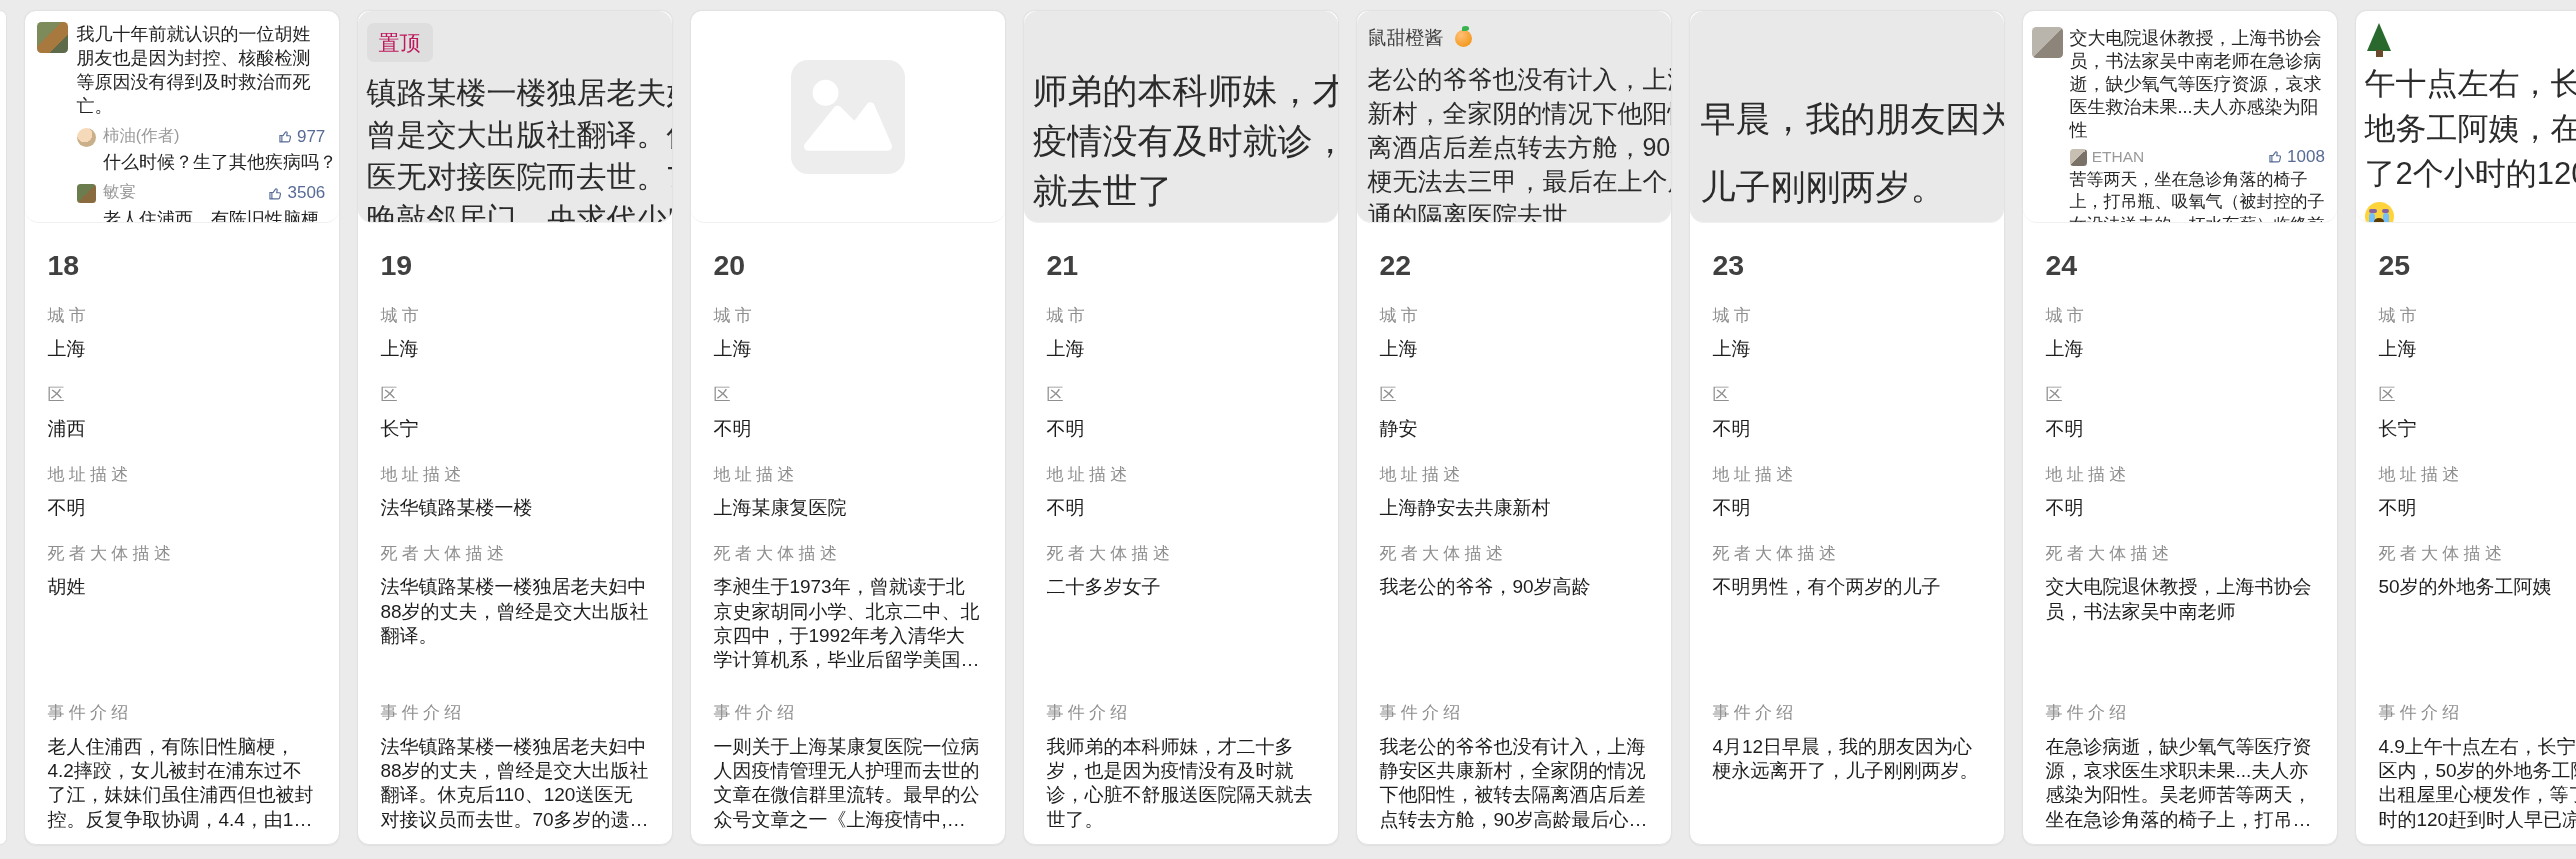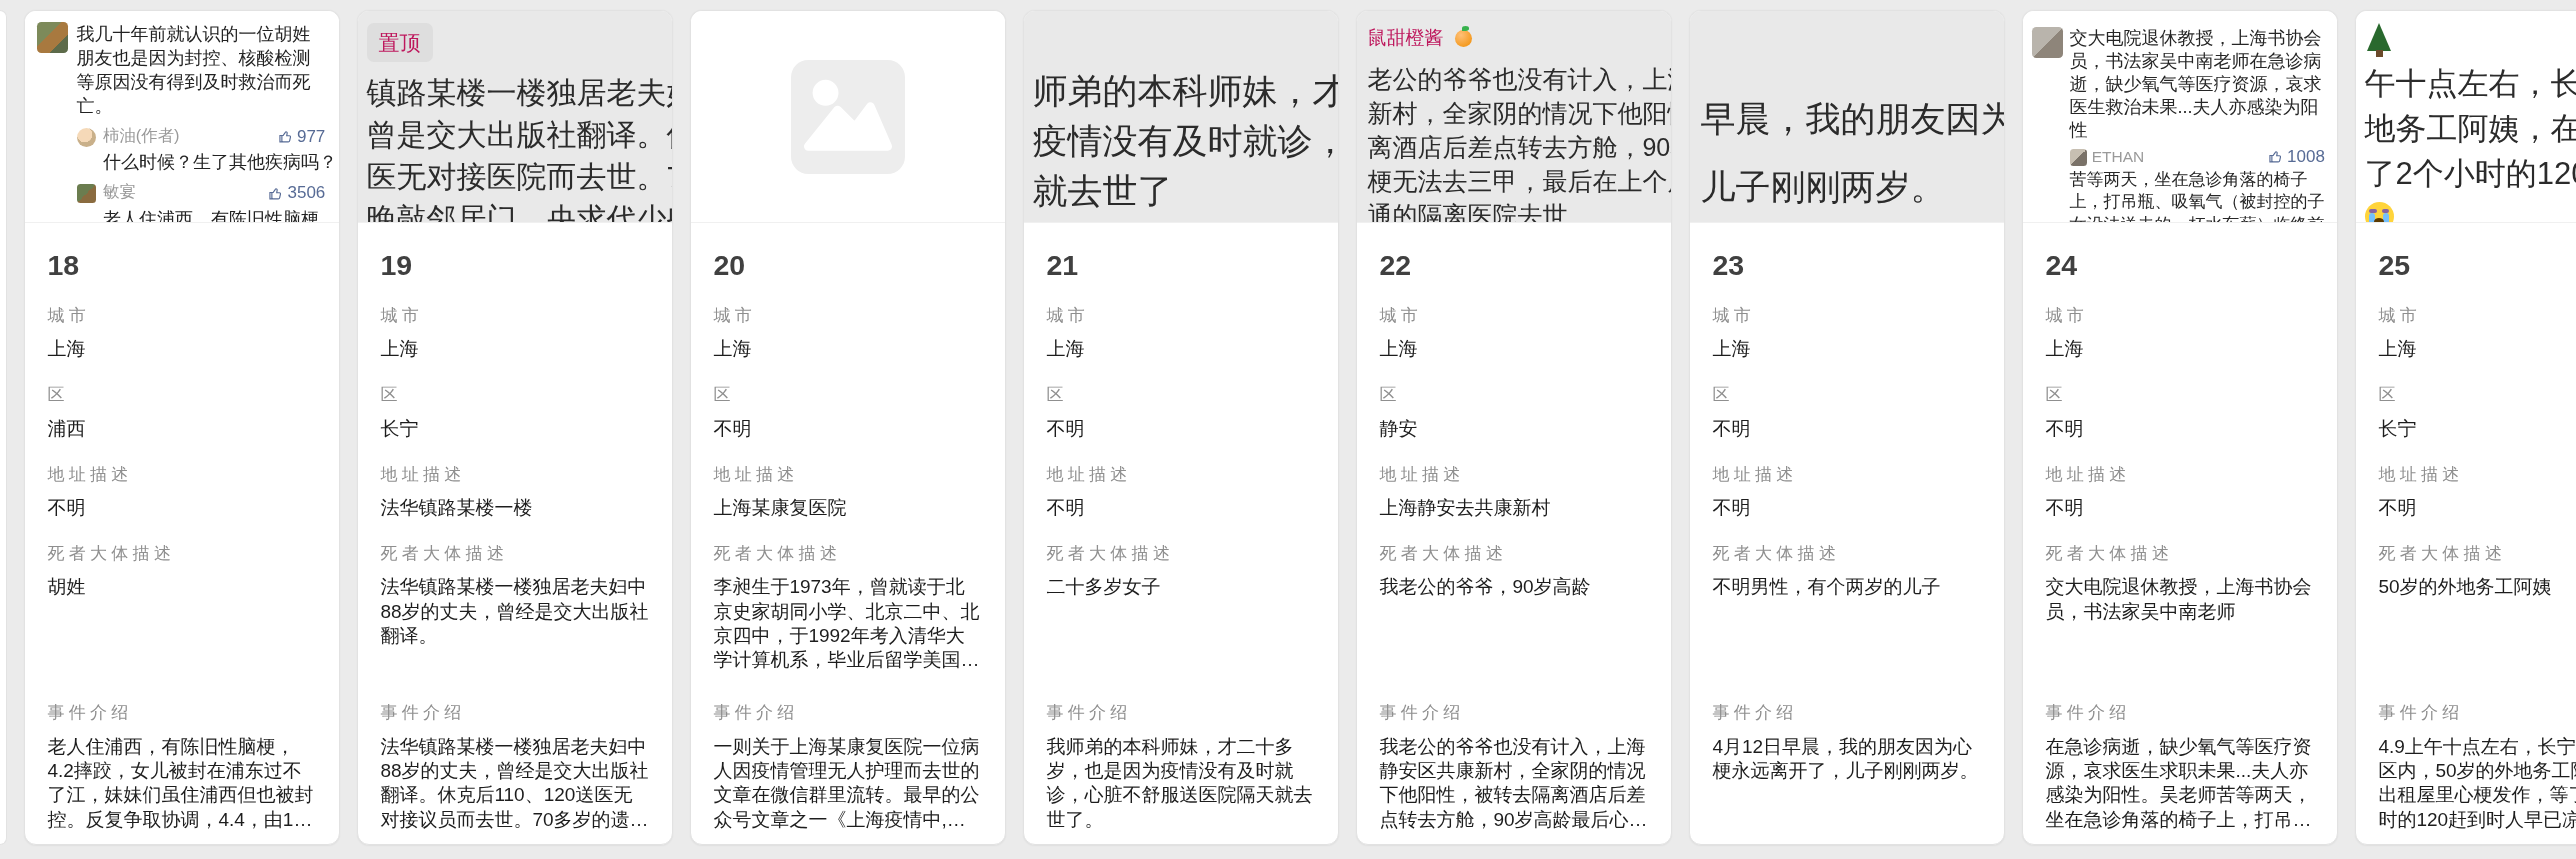--- a/index.html
+++ b/index.html
@@ -16,35 +16,35 @@
     border-radius:0 10.4px 10.4px 0; border:0.9px solid #e2e2e2; border-left:none;
     flex-shrink:0;
   }
   .card {
     width:316px; height:835px; background:#fff;
     border:0.9px solid #e2e2e2; border-radius:12px;
     overflow:hidden; flex-shrink:0;
     box-shadow:0 0.9px 1.7px rgba(0,0,0,.05);
   }
   
-  .shot { height:212px; overflow:hidden; position:relative; border-bottom:0.9px solid #f0f0f0; }
+  .shot { height:212px; overflow:hidden; position:relative; border-bottom:0.9px solid #f0f0f0;border-radius:14px; }
   .shot.gray { background:#e9e9e9; }
   .shot.white { background:#fff; }
   .bigtext { color:#2b2b2b; white-space:pre; }
   .shot19 { padding:12px 0 0 8.6px; }
   .badge {
     display:inline-block; background:#dedede; color:#be185d;
     font-size:21px; padding:5.2px 12px; border-radius:7px; margin-bottom:10.4px;
   }
   .shot19 .bigtext { font-size:30px; line-height:42px; }
   .shot21 { padding:55px 0 0 8.6px; }
   .shot21 .bigtext { font-size:35px; line-height:50px; }
   .bar { width:259px; height:9.5px; background:#000; border-radius:2.6px; margin:5.2px 0 0 3.5px; }
   .shot22 { padding:14px 0 0 10.4px; }
-  .uname { display:flex; align-items:center; gap:12px; font-size:19px; color:#be185d; margin-bottom:10.4px; }
+  .uname { display:flex; align-items:center; gap:12px; font-size:19px; color:#404040; margin-bottom:10.4px; }
   .shot22 .bigtext { font-size:25px; line-height:34px; }
   .shot23 { padding:74px 0 0 10.4px; }
   .shot23 .bigtext { font-size:35px; line-height:68px; }
   .shot25 { padding:12px 0 0 8.6px; }
   .shot25 .bigtext { font-size:31px; line-height:45px; }
   
   .shot18 { padding:10.4px 12px 0 12px; }
   .mrow { display:flex; gap:8.6px; }
   .av-main { width:31px; height:31px; border-radius:4.3px; flex-shrink:0;
     background:linear-gradient(135deg,#7d8a5a 0 40%,#a8793f 40% 70%,#5d6b4a 70%); }

